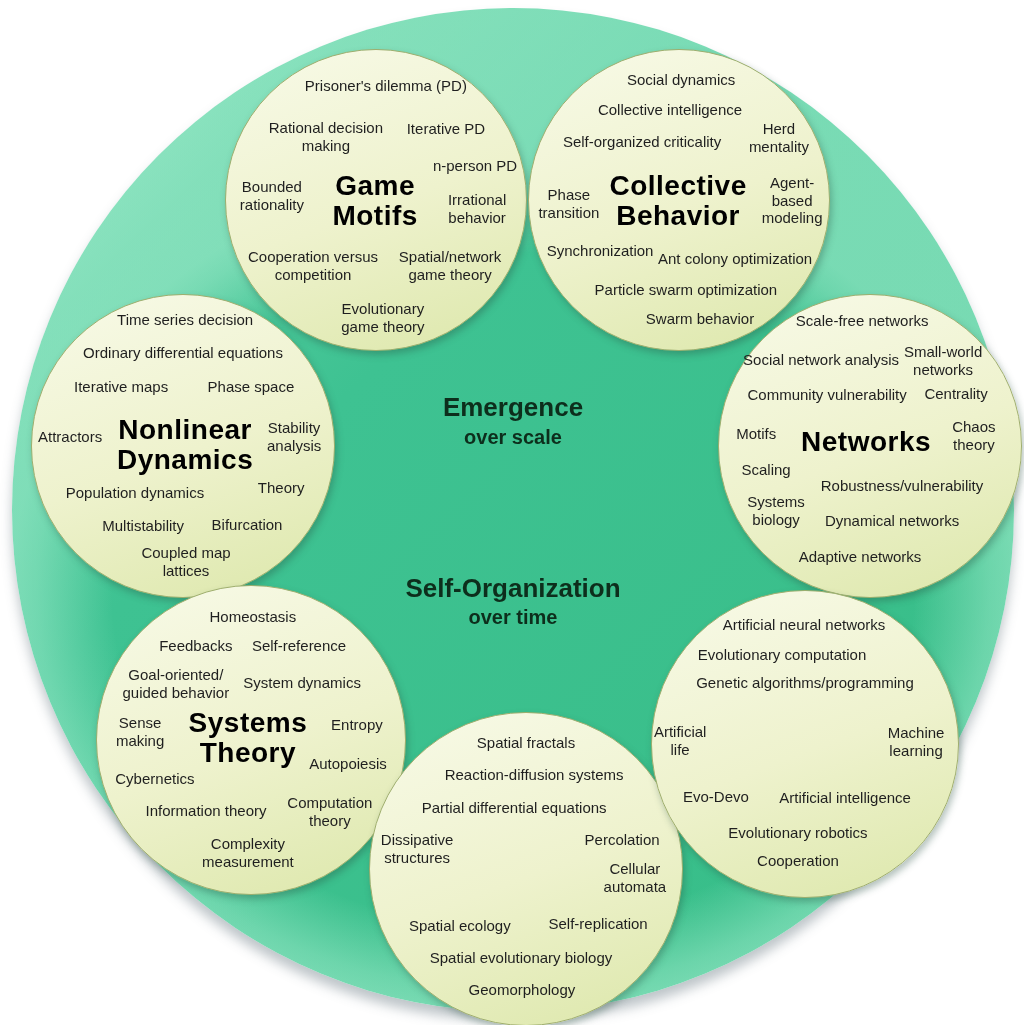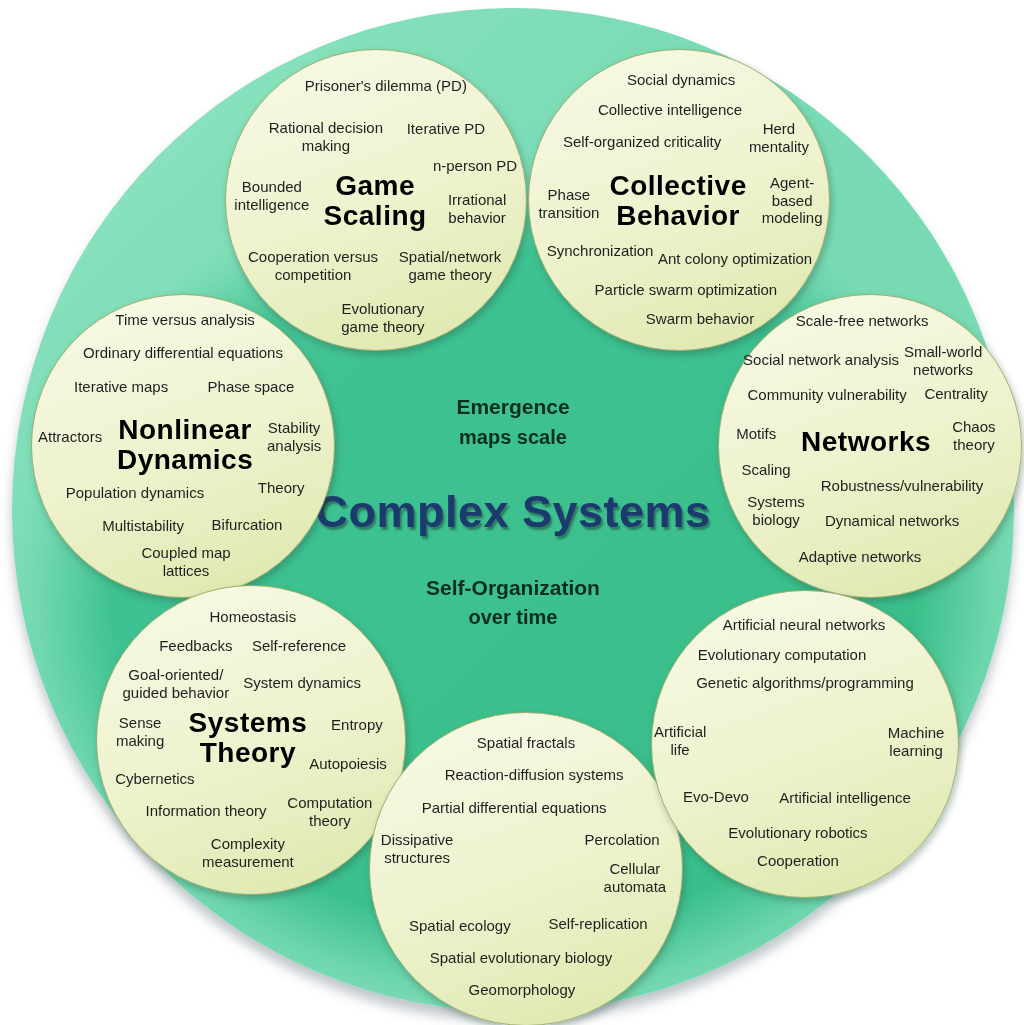--- a/index.html
+++ b/index.html
@@ -25,21 +25,21 @@
     white-space:pre;text-align:center;
     font-size:15px;line-height:1.18;color:#1f1f1f;
   }
   .title{
     font-weight:bold;color:#000;font-size:28px;line-height:1.08;letter-spacing:0.5px;
   }
   .center-label{
     position:absolute;transform:translate(-50%,-50%);
     white-space:pre;text-align:center;font-weight:bold;color:#0d2e1c;
   }
-  .center-big{font-size:21px;}
+  .center-big{font-size:26px;}
   .center-small{font-size:20px;}
   .main-title{
     position:absolute;transform:translate(-50%,-50%);
     font-size:45px;font-weight:bold;color:#1d3a6e;white-space:pre;
     text-shadow:2px 3px 2px rgba(30,70,60,0.55);letter-spacing:0.5px;
   }
   
   .pos-gt{left:213px;top:41px;width:300px;height:300px;}
   .pos-cb{left:516px;top:41px;width:300px;height:300px;}
   .pos-nd{left:19px;top:286px;width:302px;height:302px;}
@@ -48,35 +48,34 @@
   .pos-pf{left:357px;top:704px;width:312px;height:312px;}
   .pos-ea{left:639px;top:582px;width:306px;height:306px;}
 </style>
 </head>
 <body>
 
 <div class="stage">
   <div class="big-circle">
 
     <div class="center-label center-big" style="left:50%;top:39.7%">Emergence</div>
-    <div class="center-label center-small" style="left:50%;top:42.7%">maps scale</div>
-    <div class="main-title" style="left:50%;top:50.2%">Complex Systems</div>
+    <div class="center-label center-small" style="left:50%;top:42.7%">over scale</div>
     <div class="center-label center-big" style="left:50%;top:57.8%">Self-Organization</div>
     <div class="center-label center-small" style="left:50%;top:60.7%">over time</div>
 
     <div class="sub-circle pos-gt">
       <span class="item title" style="left:49.7%;top:50.3%">Game
-Scaling</span>
+Motifs</span>
       <span class="item" style="left:53.3%;top:12%">Prisoner's dilemma (PD)</span>
       <span class="item" style="left:33.3%;top:29%">Rational decision
 making</span>
       <span class="item" style="left:73.3%;top:26.3%">Iterative PD</span>
       <span class="item" style="left:83%;top:38.7%">n-person PD</span>
       <span class="item" style="left:15.3%;top:48.7%">Bounded
-intelligence</span>
+rationality</span>
       <span class="item" style="left:83.7%;top:53%">Irrational
 behavior</span>
       <span class="item" style="left:29%;top:72%">Cooperation versus
 competition</span>
       <span class="item" style="left:74.7%;top:72%">Spatial/network
 game theory</span>
       <span class="item" style="left:52.3%;top:89.3%">Evolutionary
 game theory</span>
     </div>
 
@@ -95,21 +94,21 @@
 modeling</span>
       <span class="item" style="left:23.7%;top:67%">Synchronization</span>
       <span class="item" style="left:68.7%;top:69.7%">Ant colony optimization</span>
       <span class="item" style="left:52.3%;top:80%">Particle swarm optimization</span>
       <span class="item" style="left:57%;top:89.7%">Swarm behavior</span>
     </div>
 
     <div class="sub-circle pos-nd">
       <span class="item title" style="left:50.7%;top:49.7%">Nonlinear
 Dynamics</span>
-      <span class="item" style="left:50.7%;top:8.3%">Time versus analysis</span>
+      <span class="item" style="left:50.7%;top:8.3%">Time series decision</span>
       <span class="item" style="left:50%;top:19.2%">Ordinary differential equations</span>
       <span class="item" style="left:29.5%;top:30.5%">Iterative maps</span>
       <span class="item" style="left:72.5%;top:30.5%">Phase space</span>
       <span class="item" style="left:12.6%;top:47%">Attractors</span>
       <span class="item" style="left:86.8%;top:47%">Stability
 analysis</span>
       <span class="item" style="left:34.1%;top:65.6%">Population dynamics</span>
       <span class="item" style="left:82.5%;top:63.9%">Theory</span>
       <span class="item" style="left:36.8%;top:76.5%">Multistability</span>
       <span class="item" style="left:71.2%;top:76.2%">Bifurcation</span>

